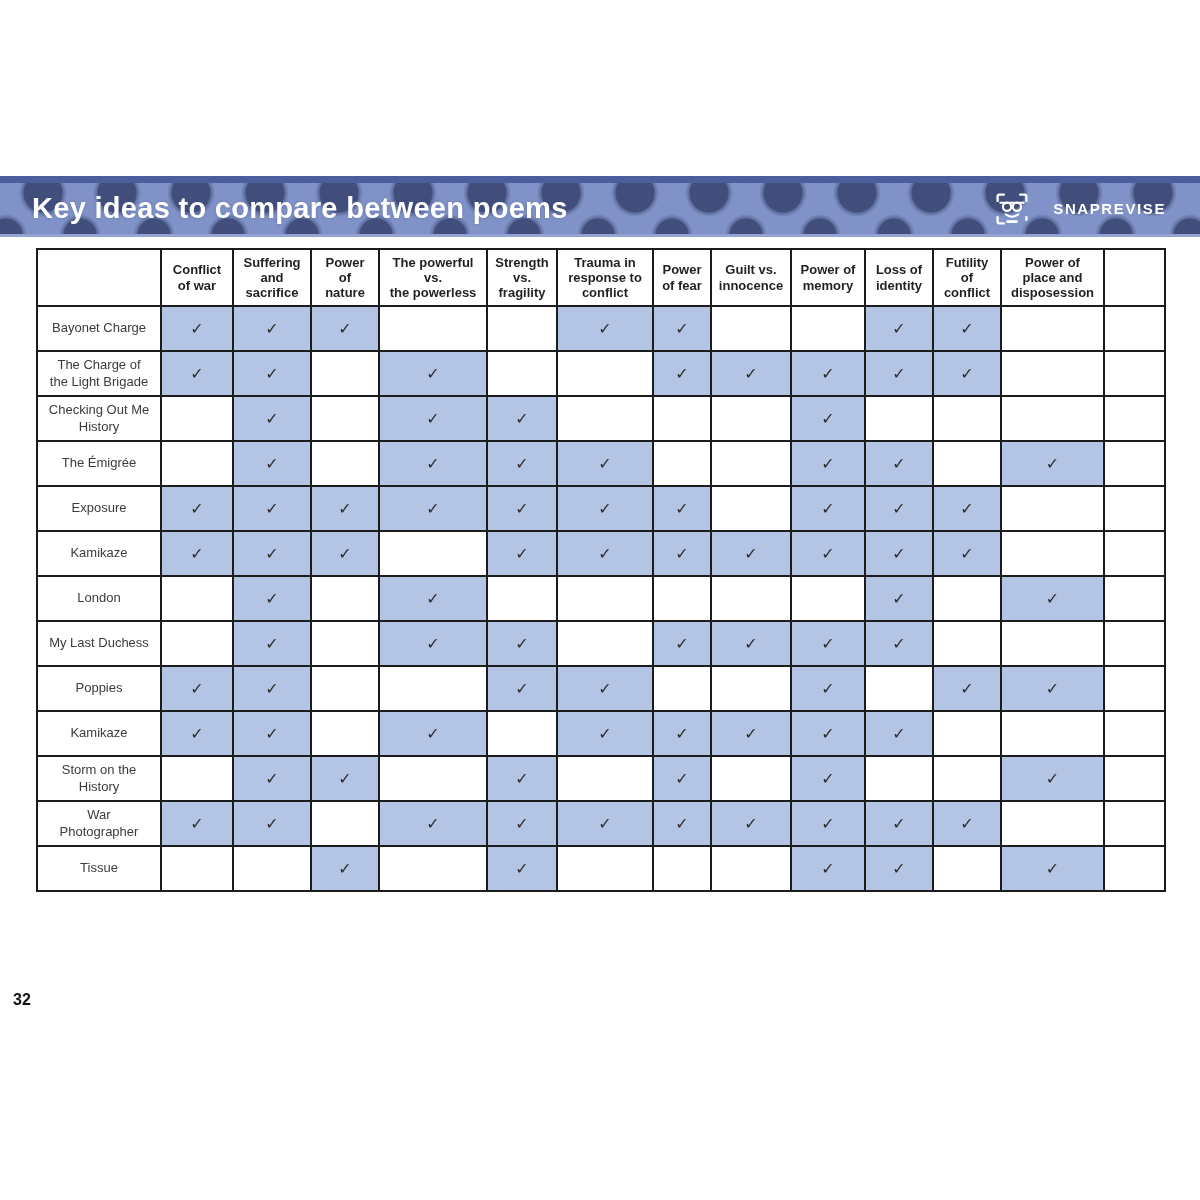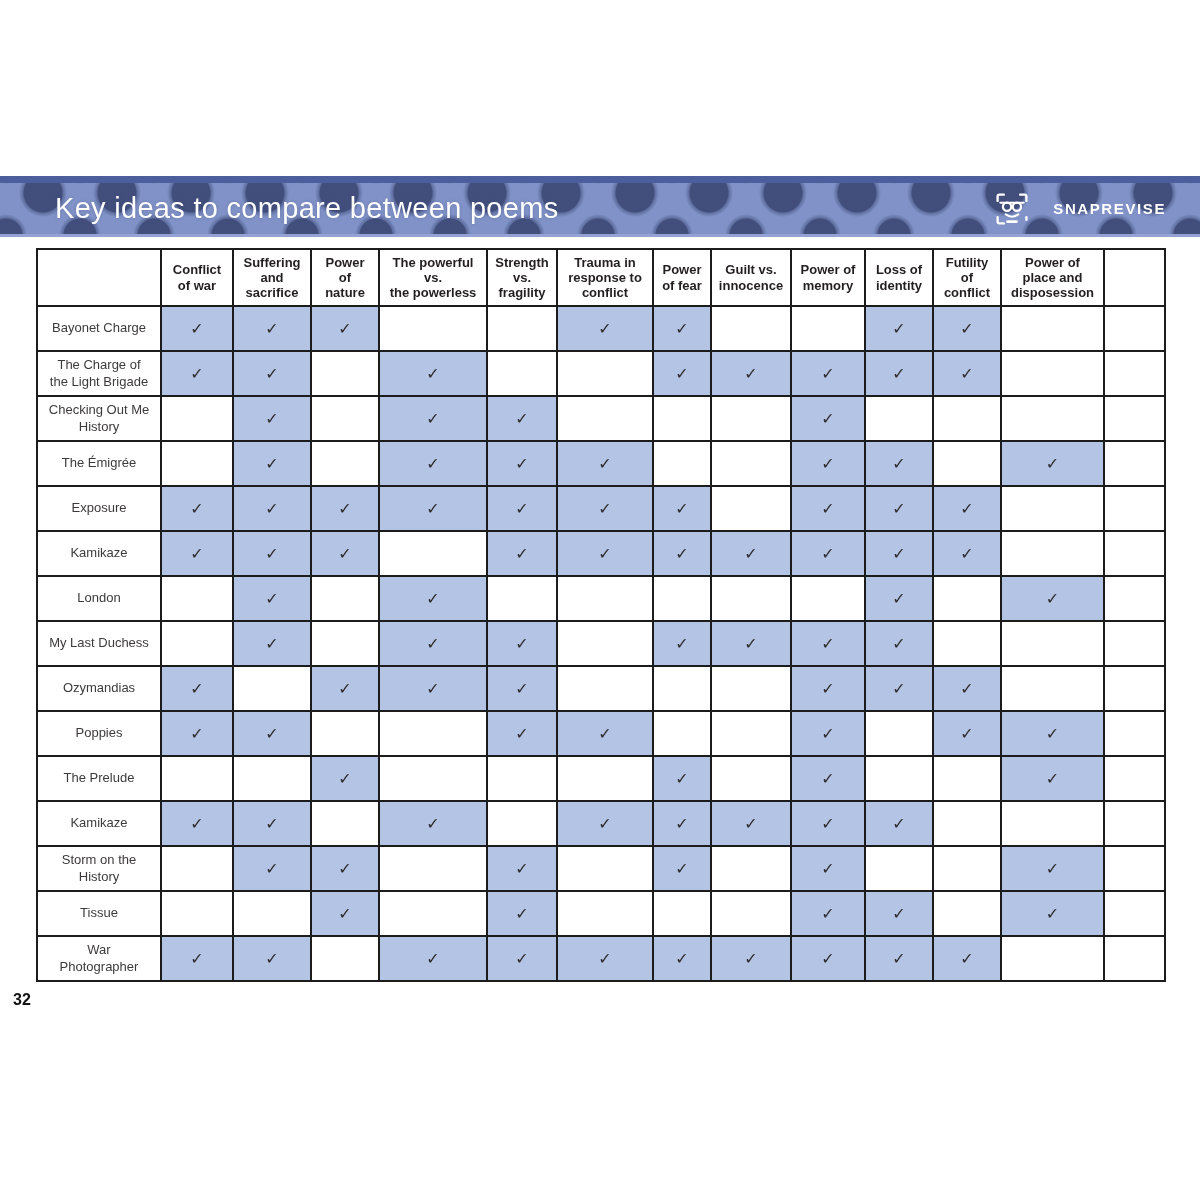--- a/index.html
+++ b/index.html
@@ -21,27 +21,28 @@
     background-image:
       radial-gradient(circle, rgba(52,64,108,0.82) 0 19px, rgba(52,64,108,0.45) 20px, rgba(52,64,108,0) 24px),
       radial-gradient(circle, rgba(52,64,108,0.82) 0 16px, rgba(52,64,108,0.45) 17px, rgba(52,64,108,0) 21px);
     background-size: 74px 72px, 74px 72px;
     background-position: 6px -26px, 43px 16px;
     display: flex;
     align-items: center;
     justify-content: space-between;
   }
   .banner h1 {
-    padding-left: 55px;
+    padding-left: 24px;
     color: #ffffff;
     font-size: 29px;
-    font-weight: normal;
+    font-weight: bold;
     letter-spacing: 0.3px;
     text-shadow: 0 0 3px rgba(60,72,120,0.35);
     white-space: nowrap;
+    margin-left: 8px;
   }
   .logo {
     display: flex;
     align-items: center;
     gap: 23px;
     padding-right: 34px;
   }
   .logo svg { display: block; }
   .logo-text {
     color: #ffffff;
@@ -307,64 +308,32 @@
           <td></td>
           <td class="checked"><span class="check">✓</span></td>
           <td class="checked"><span class="check">✓</span></td>
           <td class="checked"><span class="check">✓</span></td>
           <td class="checked"><span class="check">✓</span></td>
           <td></td>
           <td></td>
           <td></td>
         </tr>
         <tr>
-          <th class="row-label">Ozymandias</th>
-          <td class="checked"><span class="check">✓</span></td>
-          <td></td>
-          <td class="checked"><span class="check">✓</span></td>
-          <td class="checked"><span class="check">✓</span></td>
-          <td class="checked"><span class="check">✓</span></td>
-          <td></td>
-          <td></td>
-          <td></td>
-          <td class="checked"><span class="check">✓</span></td>
-          <td class="checked"><span class="check">✓</span></td>
-          <td class="checked"><span class="check">✓</span></td>
-          <td></td>
-          <td></td>
-        </tr>
-        <tr>
           <th class="row-label">Poppies</th>
           <td class="checked"><span class="check">✓</span></td>
           <td class="checked"><span class="check">✓</span></td>
           <td></td>
           <td></td>
           <td class="checked"><span class="check">✓</span></td>
           <td class="checked"><span class="check">✓</span></td>
           <td></td>
           <td></td>
           <td class="checked"><span class="check">✓</span></td>
           <td></td>
           <td class="checked"><span class="check">✓</span></td>
-          <td class="checked"><span class="check">✓</span></td>
-          <td></td>
-        </tr>
-        <tr>
-          <th class="row-label">The Prelude</th>
-          <td></td>
-          <td></td>
-          <td class="checked"><span class="check">✓</span></td>
-          <td></td>
-          <td></td>
-          <td></td>
-          <td class="checked"><span class="check">✓</span></td>
-          <td></td>
-          <td class="checked"><span class="check">✓</span></td>
-          <td></td>
-          <td></td>
           <td class="checked"><span class="check">✓</span></td>
           <td></td>
         </tr>
         <tr>
           <th class="row-label">Kamikaze</th>
           <td class="checked"><span class="check">✓</span></td>
           <td class="checked"><span class="check">✓</span></td>
           <td></td>
           <td class="checked"><span class="check">✓</span></td>
           <td></td>
@@ -388,50 +357,50 @@
           <td></td>
           <td class="checked"><span class="check">✓</span></td>
           <td></td>
           <td class="checked"><span class="check">✓</span></td>
           <td></td>
           <td></td>
           <td class="checked"><span class="check">✓</span></td>
           <td></td>
         </tr>
         <tr>
-          <th class="row-label">Tissue</th>
-          <td></td>
-          <td></td>
-          <td class="checked"><span class="check">✓</span></td>
-          <td></td>
-          <td class="checked"><span class="check">✓</span></td>
-          <td></td>
-          <td></td>
-          <td></td>
-          <td class="checked"><span class="check">✓</span></td>
-          <td class="checked"><span class="check">✓</span></td>
-          <td></td>
-          <td class="checked"><span class="check">✓</span></td>
-          <td></td>
-        </tr>
-        <tr>
           <th class="row-label">War
 Photographer</th>
           <td class="checked"><span class="check">✓</span></td>
           <td class="checked"><span class="check">✓</span></td>
           <td></td>
           <td class="checked"><span class="check">✓</span></td>
           <td class="checked"><span class="check">✓</span></td>
           <td class="checked"><span class="check">✓</span></td>
           <td class="checked"><span class="check">✓</span></td>
           <td class="checked"><span class="check">✓</span></td>
           <td class="checked"><span class="check">✓</span></td>
           <td class="checked"><span class="check">✓</span></td>
           <td class="checked"><span class="check">✓</span></td>
           <td></td>
           <td></td>
         </tr>
+        <tr>
+          <th class="row-label">Tissue</th>
+          <td></td>
+          <td></td>
+          <td class="checked"><span class="check">✓</span></td>
+          <td></td>
+          <td class="checked"><span class="check">✓</span></td>
+          <td></td>
+          <td></td>
+          <td></td>
+          <td class="checked"><span class="check">✓</span></td>
+          <td class="checked"><span class="check">✓</span></td>
+          <td></td>
+          <td class="checked"><span class="check">✓</span></td>
+          <td></td>
+        </tr>
       </tbody>
     </table>
 
   <div class="page-number">32</div>
 
 </div>
 
 </body></html>

